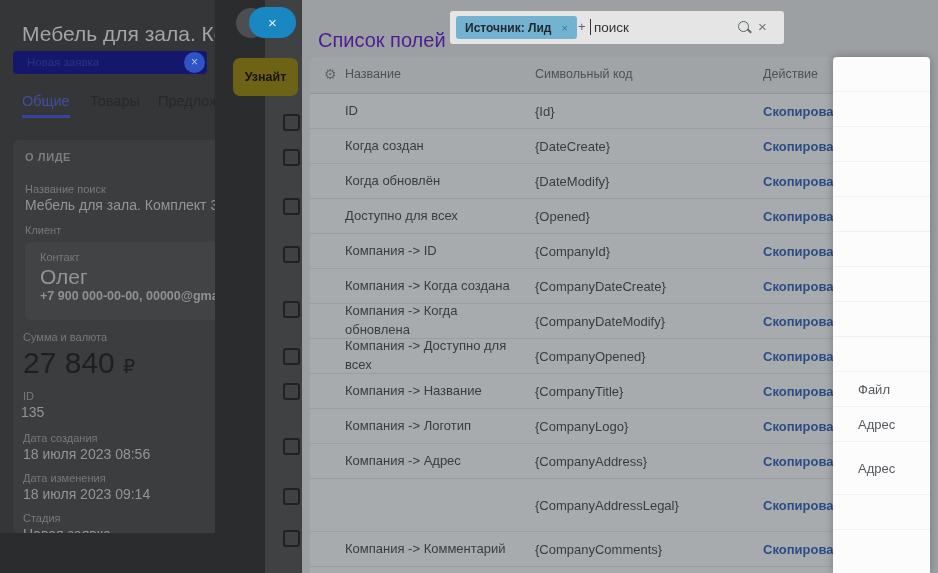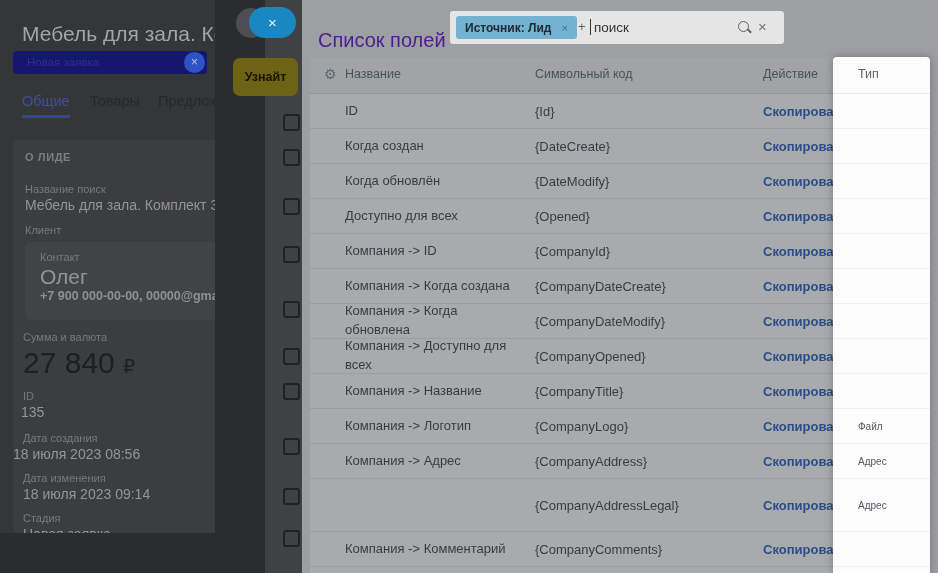--- a/index.html
+++ b/index.html
@@ -64,21 +64,21 @@
   .c-code{position:absolute;left:225px;top:50%;transform:translateY(-50%);font-size:13px;color:#383c40;white-space:nowrap;}
   .c-act{position:absolute;left:453px;top:50%;transform:translateY(-50%);font-size:13px;font-weight:bold;
          color:var(--link,#2c4c85);text-decoration:none;white-space:nowrap;}
 
   
   .spotlight{position:absolute;left:833px;top:57px;width:97px;height:516px;background:var(--spot,#fcfcfd);
              border-radius:4px 4px 0 0;box-shadow:0 0 8px rgba(0,0,0,.28);overflow:hidden;}
   .sp-head{height:36px;border-bottom:1px solid #e7e9eb;}
   .sp-head span{position:absolute;left:25px;top:10px;font-size:12.5px;color:#5c6268;}
   .sp-row{position:relative;border-bottom:1px solid #eef0f2;}
-  .sp-val{position:absolute;left:25px;top:50%;transform:translateY(-50%);font-size:10px;color:#55595f;white-space:nowrap;}
+  .sp-val{position:absolute;left:25px;top:50%;transform:translateY(-50%);font-size:13px;color:#55595f;white-space:nowrap;}
 </style>
 </head>
 <body>
 
 <div class="stage">
 
   <section class="lead-page">
     <h1 class="lead-title">Мебель для зала. Ком</h1>
 
     <div class="stage-bar">
@@ -108,21 +108,21 @@
       <div class="lbl" style="left:10px;top:191px">Сумма и валюта</div>
       <div class="sum-val">
         <span>27 840</span>
         <span class="sum-cur">₽</span>
       </div>
 
       <div class="lbl" style="left:10px;top:250px">ID</div>
       <div class="val" style="left:8px;top:264px">135</div>
 
       <div class="lbl" style="left:10px;top:292px">Дата создания</div>
-      <div class="val" style="left:0;top:306px">18 июля 2023 08:56</div>
+      <div class="val" style="left:10px;top:306px">18 июля 2023 08:56</div>
 
       <div class="lbl" style="left:10px;top:332px">Дата изменения</div>
       <div class="val" style="left:10px;top:346px">18 июля 2023 09:14</div>
 
       <div class="lbl" style="left:10px;top:372px">Стадия</div>
       <div class="val" style="left:10px;top:386px">Новая заявка</div>
     </div>
 
     <div class="footer-band"></div>
     <div class="gap-strip"></div>
@@ -229,23 +229,20 @@
           <div class="trow" style="height: 34px;">
             <div class="c-name">Компания -&gt; Комментарий</div>
             <div class="c-code">{CompanyComments}</div>
             <a class="c-act" href="#">Скопировать</a>
           </div>
         </div>
     </div>
   </section>
 
   <div class="spotlight">
-    <div class="sp-head">
-      <span>Тип</span>
-    </div>
     <div id="sp-rows">
         <div class="sp-row" style="height: 34px;"></div>
         <div class="sp-row" style="height: 34px;"></div>
         <div class="sp-row" style="height: 34px;"></div>
         <div class="sp-row" style="height: 34px;"></div>
         <div class="sp-row" style="height: 34px;"></div>
         <div class="sp-row" style="height: 34px;"></div>
         <div class="sp-row" style="height: 34px;"></div>
         <div class="sp-row" style="height: 34px;"></div>
         <div class="sp-row" style="height: 34px;"></div>

